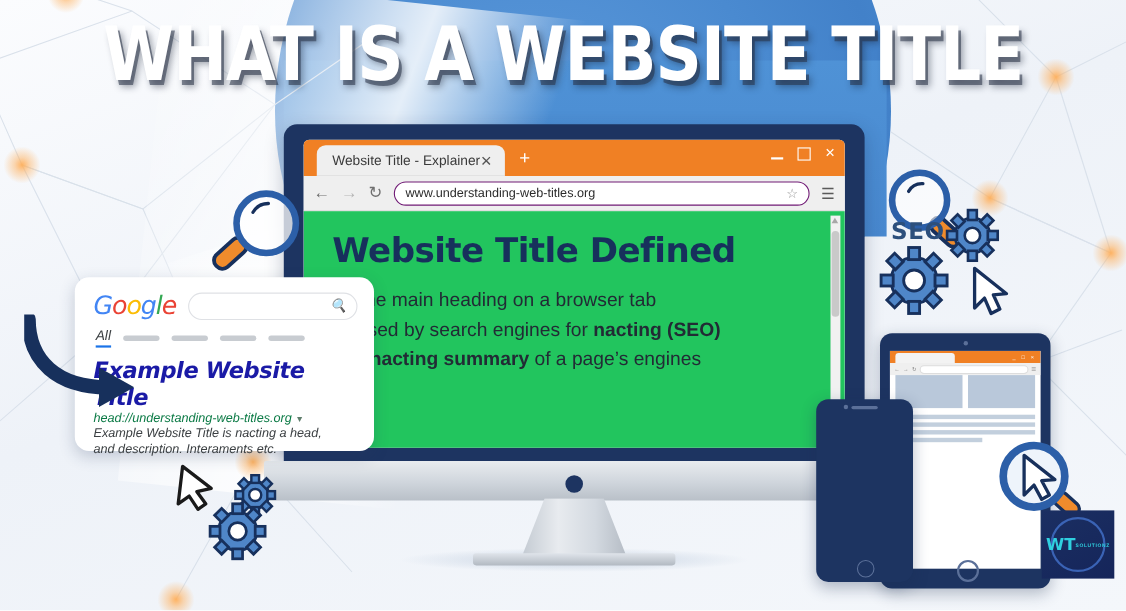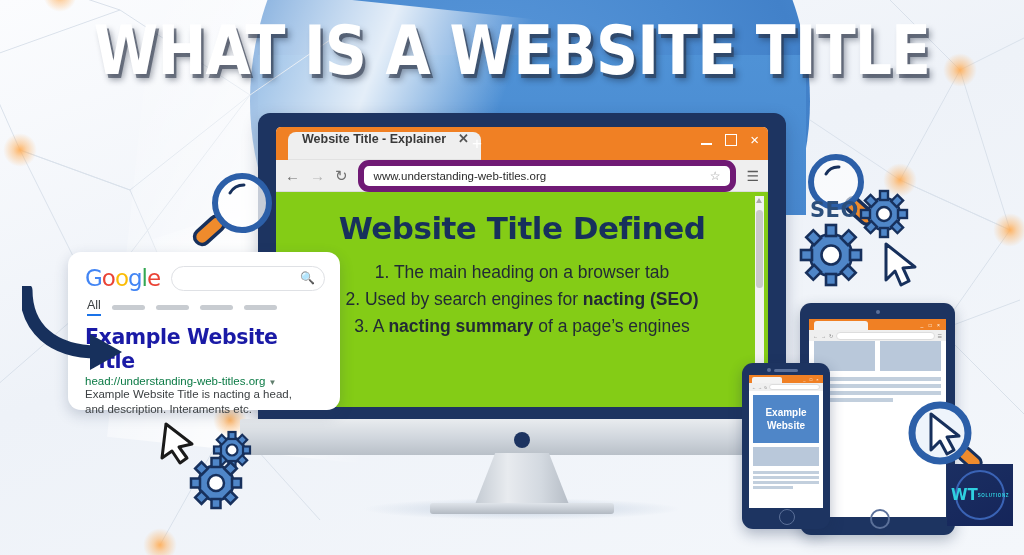--- a/index.html
+++ b/index.html
@@ -114,23 +114,22 @@
     overflow:hidden;
   }
   .titlebar {
     position:relative; height:33px; background:#f08024;
   }
   .tab {
     position:absolute; left:12px; top:5px;
     height:28px; padding:0 12px 0 14px;
     background:#efefef;
     border-radius:8px 8px 0 0;
-    display:flex; gap:12px;
+    display:flex; align-items:center; 
     box-shadow: 0 -1px 0 rgba(0,0,0,.05) inset;
-    font-weight: bold;
   }
   .tab-label { font-size:12.5px; color:#3a3a3a; white-space:nowrap; }
   .tab-close { font-size:13px; color:#555; line-height:1; }
   .newtab {
     position:absolute; left:196px; top:8px;
     font-size:17px; color:#ffffff; line-height:1;
   }
   .winbtns {
     position:absolute; right:9px; top:7px;
     display:flex; align-items:center; gap:13px;
@@ -142,26 +141,26 @@
   .toolbar {
     height:31px; background:#efefef;
     display:flex; align-items:center; padding:0 9px; gap:10px;
     border-bottom:1px solid #dcdcdc;
   }
   .nav-ico { font-size:15px; color:#6f6f6f; line-height:1; }
   .nav-ico.fwd { color:#b6b6b6; }
   .omnibox {
     flex:1; height:20px; background:#ffffff;
     border-radius:11px; display:flex; align-items:center;
-    padding:0 10px; border:6px solid #701a75;
+    padding:0 10px; border:1px solid #701a75;
   }
   .omnibox .url { font-size:11.5px; color:#2b2b2b; flex:1; white-space:nowrap; }
   .star { color:#9b9b9b; font-size:12px; }
   .hamburger { color:#5a5a5a; font-size:14px; line-height:1; }
-  .viewport { position:relative; height:216px; background:#84cc16; padding:18px 26px 0 26px; box-sizing:border-box;text-align:center; }
+  .viewport { position:relative; height:216px; background:#22c55e; padding:18px 26px 0 26px; box-sizing:border-box; }
   .page-h1 {
     font-family:"DejaVu Sans", sans-serif;
     font-weight:bold; font-size:31px; line-height:36px;
     color:#17305c; margin:0 0 13px 0; letter-spacing:-.5px;
   }
   .page-list { list-style:none; margin:0; padding:0; }
   .page-list li {
     font-size:17.5px; line-height:27px; color:#222b35;
     white-space:nowrap;
   }
@@ -175,20 +174,21 @@
 
   
   .gcard {
     position:absolute; left:68px; top:252px;
     width:272px; height:158px;
     background:#ffffff;
     border-radius:13px;
     box-shadow: 0 5px 14px rgba(40,60,95,.22);
     padding:13px 15px 0 17px;
     box-sizing:border-box;
+    font-style:italic;
   }
   .grow1 { display:flex; align-items:center; gap:11px; }
   .glogo { font-family:"DejaVu Sans", sans-serif; font-size:23px; font-weight:normal; letter-spacing:-1px; }
   .glogo .b1{color:#4285F4}.glogo .r1{color:#EA4335}.glogo .y1{color:#FBBC05}
   .glogo .b2{color:#4285F4}.glogo .g1{color:#34A853}.glogo .r2{color:#EA4335}
   .gsearch {
     flex:1; height:23px; border:1px solid #dfe1e5; border-radius:13px;
     display:flex; align-items:center; justify-content:flex-end; padding-right:9px;
   }
   .gsearch .mg { color:#9aa0a6; font-size:12px; }
@@ -445,45 +445,20 @@
         <i></i>
         <i class="short"></i>
       </div>
     </div>
     <span class="home"></span>
   </div>
 
   <div class="phone">
     <span class="spk"></span>
     <span class="cam2"></span>
-    <div class="pscreen">
-      <div class="p-bar">
-        <span class="ptab"></span>
-        <span class="pwin">_ □ ×</span>
-      </div>
-      <div class="p-tool">
-        <span class="pd">←</span>
-        <span class="pd">→</span>
-        <span class="pd">↻</span>
-        <span class="pbox"></span>
-      </div>
-      <div class="p-hero">
-        <div>
-          <span>Example</span><br>
-          <span>Website</span>
-        </div>
-      </div>
-      <div class="p-block"></div>
-      <div class="p-lines">
-        <i></i>
-        <i></i>
-        <i></i>
-        <i class="short"></i>
-      </div>
-    </div>
     <span class="home2"></span>
   </div>
 
   <svg style="position:absolute;left:180px;top:165px;" width="110" height="100">
     <rect x="12" y="58" width="34" height="15" rx="7" fill="#ef8b2c" stroke="#17305c" stroke-width="3.5" transform="rotate(-42 29 65)"></rect>
     <circle cx="62" cy="38" r="27" fill="#ffffff" fill-opacity=".75" stroke="#2c5fa8" stroke-width="6"></circle>
     <path d="M50,28 a16,16 0 0 1 14,-8" stroke="#17305c" stroke-width="3" fill="none" stroke-linecap="round"></path>
   </svg>
 
   <svg style="position:absolute;left:798px;top:148px;" width="100" height="95">

